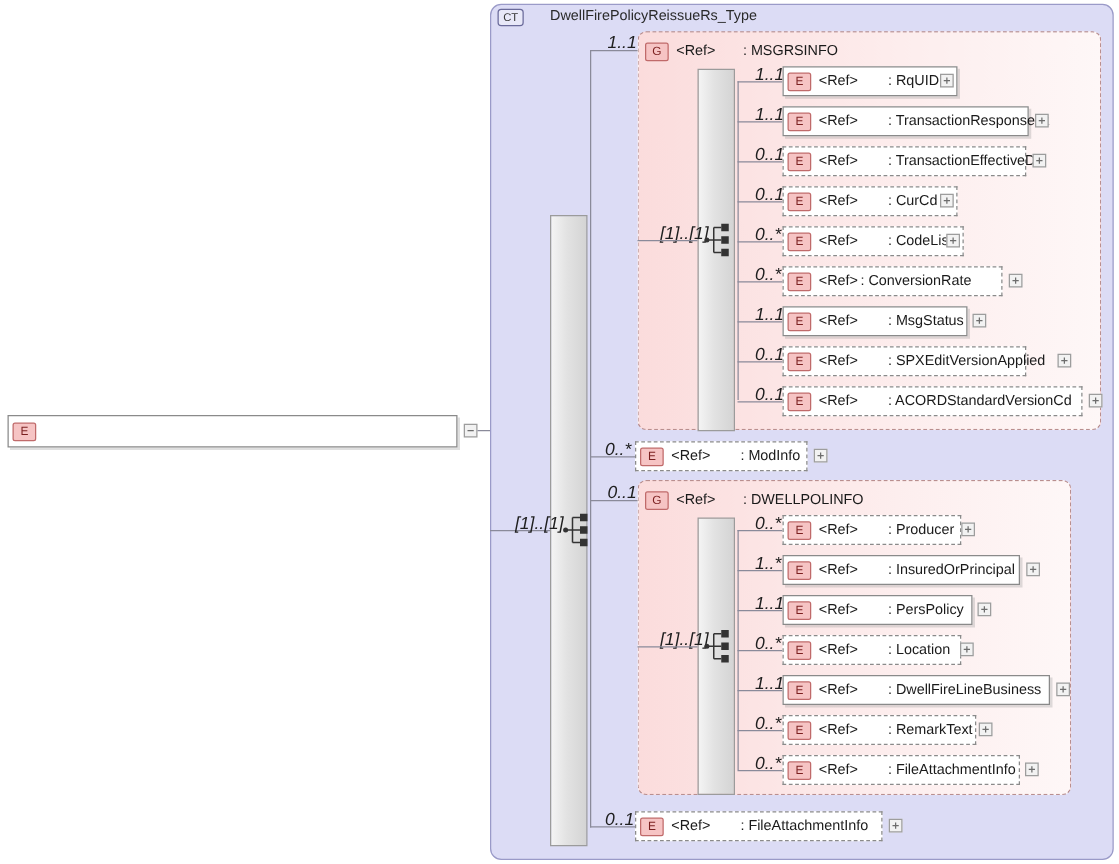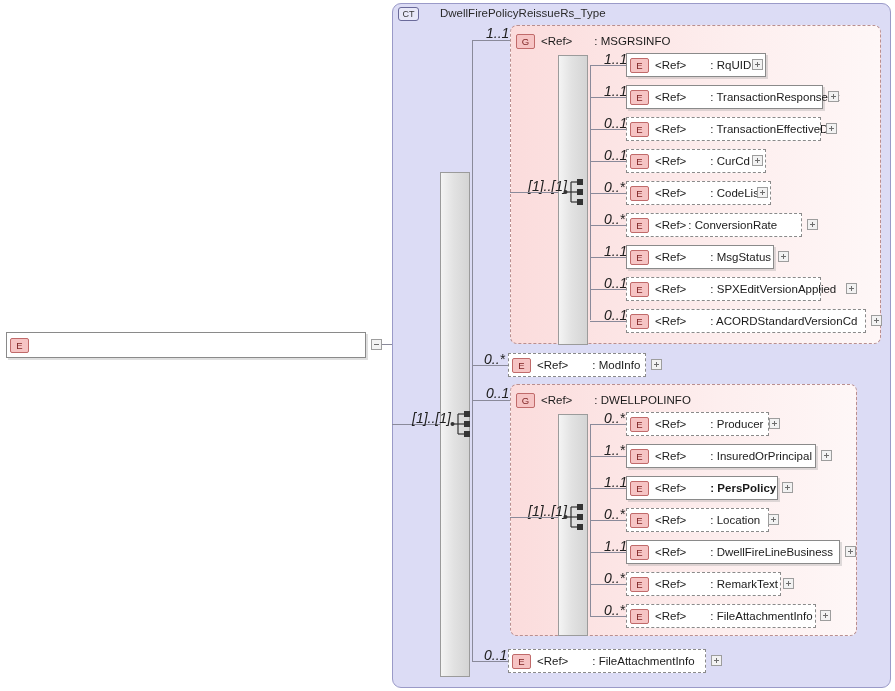--- a/index.html
+++ b/index.html
@@ -383,21 +383,21 @@
     <span class="ref">&lt;Ref&gt;</span>
     <span class="nm" style="margin-left:22px;">: InsuredOrPrincipal</span>
   </div>
   <div class="pm plus" style="left:821px; top:450px;"></div>
 
   <div class="hline" style="left:590px; top:488px; width:36px;"></div>
   <div class="card" style="left:604px; top:474px;">1..1</div>
   <div class="node solid" style="left:626px; top:476px; width:152px;">
     <span class="tag">E</span>
     <span class="ref">&lt;Ref&gt;</span>
-    <span class="nm" style="margin-left:22px;font-weight:bold;">: PersPolicy</span>
+    <span class="nm" style="margin-left:22px;">: PersPolicy</span>
   </div>
   <div class="pm plus" style="left:782px; top:482px;"></div>
 
   <div class="hline" style="left:590px; top:520px; width:36px;"></div>
   <div class="card" style="left:604px; top:506px;">0..*</div>
   <div class="node dashed" style="left:626px; top:508px; width:143px;">
     <span class="tag">E</span>
     <span class="ref">&lt;Ref&gt;</span>
     <span class="nm" style="margin-left:22px;">: Location</span>
   </div>

